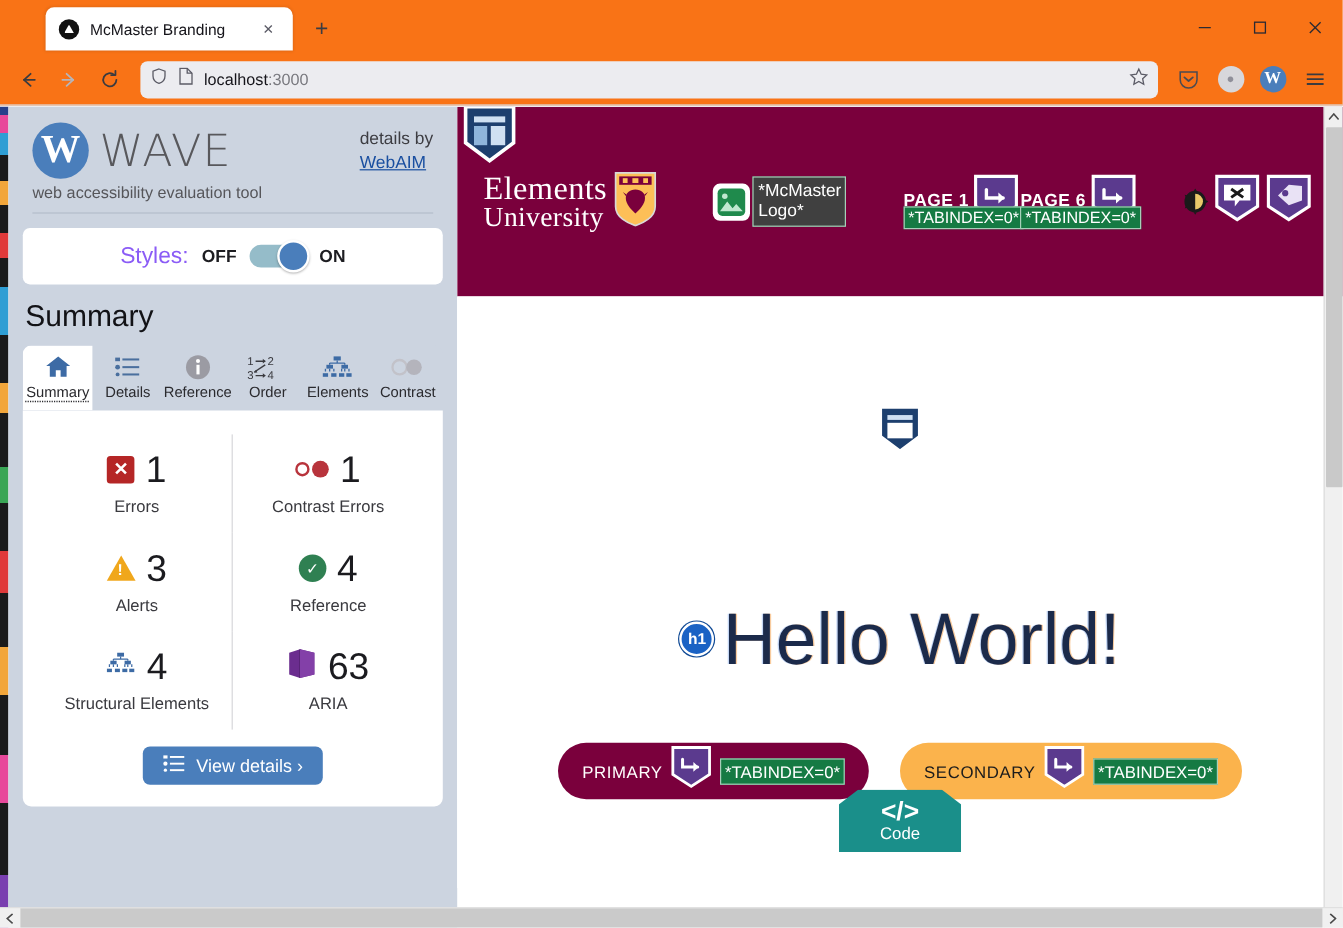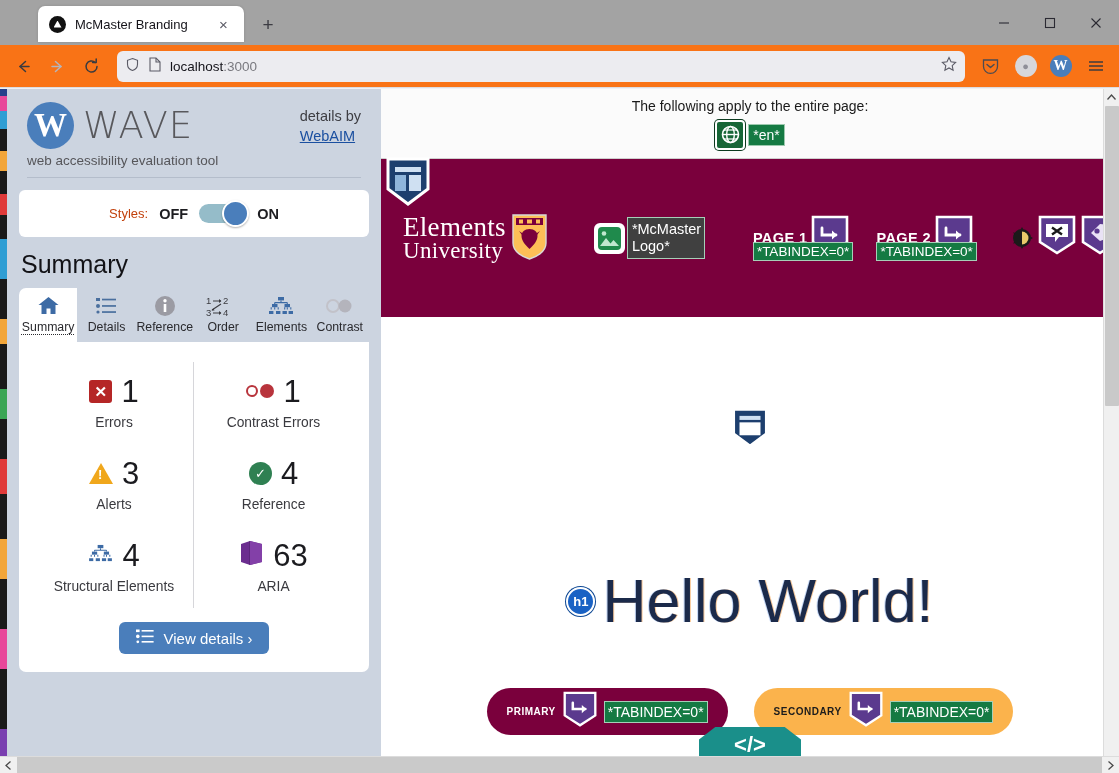--- a/index.html
+++ b/index.html
@@ -8,21 +8,21 @@
     width: 1119px; height: 773px;
     overflow: hidden;
     font-family: "Liberation Sans", sans-serif;
     background: #ffffff;
   }
 
   
   .browser { width: 1119px; height: 773px; position: relative; background: #f0f0f4; }
 
   .titlebar {
-    height: 45px; background: #a3a3a3;
+    height: 45px; background: #f97316;
     display: flex; align-items: center; position: relative;
   }
   .tab-strip { display: flex; align-items: flex-end; padding-left: 38px; height: 45px; }
   .tab {
     display: flex; align-items: center; gap: 9px;
     height: 36px; width: 206px; padding: 0 11px;
     background: #ffffff; border-radius: 7px 7px 0 0;
     margin-bottom: 3px;
     box-shadow: 0 0 3px rgba(0,0,0,0.14);
   }
@@ -156,21 +156,21 @@
   }
   .wave-powered a { color: #1a4fa0; text-decoration: underline; }
   .wave-tagline { font-size: 13.5px; color: #56565a; margin-top: 4px; }
   .wave-divider { height: 1px; background: #b4bdcb; margin: 9px 0 0 0; }
 
   .styles-card {
     margin: 12px 0 0 0; background: #fff; border-radius: 6px;
     height: 47px; display: flex; align-items: center;
     justify-content: center; gap: 11px;
   }
-  .styles-label { font-size: 13px; color: #c2410c; }
+  .styles-label { font-size: 19px; color: #8b5cf6; }
   .styles-off, .styles-on { font-size: 14.5px; color: #1d1d21; font-weight: 700; }
   .toggle {
     width: 47px; height: 19px; border-radius: 10px;
     background: #95bcc9; position: relative;
   }
   .toggle-knob {
     position: absolute; right: -3px; top: -4px;
     width: 27px; height: 27px; border-radius: 50%;
     background: #4a7ebb; border: 2px solid #fff;
     box-shadow: 0 1px 2px rgba(0,0,0,0.3);
@@ -316,21 +316,21 @@
     background: #fff; border: 2.5px solid #fff;
     display: flex; align-items: center; justify-content: center;
     flex: 0 0 auto;
   }
   .green-box {
     background: #404040; color: #fff; border: 1px solid #a6cfb8;
     font-size: 14.5px; padding: 3px 4px; line-height: 1.2;
     max-width: 78px;
   }
 
-  .nav-links { display: flex; align-items: center; gap: 26px; margin-left: 48px; }
+  .nav-links { display: flex; align-items: center; margin-left: 48px; }
   .nav-link-item { position: relative; display: flex; align-items: center; gap: 3px; }
   .nav-link-label {
     color: #fff; font-size: 14.5px; font-weight: 700;
     letter-spacing: 0.4px; white-space: nowrap;
   }
   .tabindex-flag {
     position: absolute; left: 0; top: 27px;
     background: #157a43; color: #fff; border: 1px solid #a6cfb8;
     font-size: 13.5px; padding: 1px 3px; white-space: nowrap;
   }
@@ -365,21 +365,21 @@
   }
   .pill {
     border-radius: 24px; height: 47px; padding: 0 20px;
     display: flex; align-items: center; gap: 6px;
     position: relative;
   }
   .pill.primary { background: #7a003c; }
   .pill.primary .pill-label { color: #fff; }
   .pill.secondary { background: #fbb34c; }
   .pill.secondary .pill-label { color: #1c1c1c; }
-  .pill-label { font-size: 10px; font-weight: 700; letter-spacing: 0.5px; }
+  .pill-label { font-size: 14px; font-weight: 400; letter-spacing: 0.5px; }
   .tabindex-inline {
     background: #157a43; color: #fff; border: 1px solid #a6cfb8;
     font-size: 14px; padding: 2px 3px; white-space: nowrap;
   }
 
   .code-tab {
     position: absolute; left: 50%; transform: translateX(-50%);
     bottom: -44px;
     width: 102px; height: 52px; background: #1a8f8a;
     clip-path: polygon(16% 0%, 84% 0%, 100% 24%, 100% 100%, 0% 100%, 0% 24%);
@@ -707,35 +707,20 @@
             <span>View details ›</span>
           </button>
         </div>
       </div>
 
       <div class="mini-scroll-left"></div>
     </div>
 
     <div class="page-area">
 
-      <div class="page-notice">
-        <div class="notice-text">The following apply to the entire page:</div>
-        <div class="notice-icons">
-          <span class="wicon-globe">
-            <svg width="19" height="19" viewBox="0 0 19 19">
-                <circle cx="9.5" cy="9.5" r="8" fill="none" stroke="#fff" stroke-width="1.6"></circle>
-                <ellipse cx="9.5" cy="9.5" rx="3.8" ry="8" fill="none" stroke="#fff" stroke-width="1.4"></ellipse>
-                <line x1="1.5" y1="9.5" x2="17.5" y2="9.5" stroke="#fff" stroke-width="1.4"></line>
-                <line x1="2.8" y1="5" x2="16.2" y2="5" stroke="#fff" stroke-width="1.2"></line>
-                <line x1="2.8" y1="14" x2="16.2" y2="14" stroke="#fff" stroke-width="1.2"></line>
-              </svg>
-          </span>
-          <span class="wtag-green">*en*</span>
-        </div>
-      </div>
 
       <div class="mac-header">
         <span class="mac-region-icon">
           <svg width="48" height="52" viewBox="0 0 48 52">
             <path d="M4 3h40v30L24 48 4 33z" fill="#1d3f6e" stroke="#fff" stroke-width="3"></path>
             <rect x="11" y="11" width="26" height="5" fill="#cfe0f2"></rect>
             <rect x="11" y="19" width="11" height="16" fill="#8fb5db"></rect>
             <rect x="25" y="19" width="12" height="16" fill="#cfe0f2"></rect>
           </svg>
         </span>
@@ -775,21 +760,21 @@
               <span>
                 <svg width="40" height="42" viewBox="0 0 40 42">
                     <path d="M3 2h34v25L20 38 3 27z" fill="#5b3a8e" stroke="#fff" stroke-width="2.6"></path>
                     <path d="M12 13v7h14" fill="none" stroke="#fff" stroke-width="2.8" stroke-linecap="round"></path>
                     <path d="M22 15.5l5 4.5-5 4.5z" fill="#fff"></path>
                   </svg>
               </span>
               <span class="tabindex-flag">*TABINDEX=0*</span>
             </div>
             <div class="nav-link-item">
-              <span class="nav-link-label">PAGE 2</span>
+              <span class="nav-link-label">PAGE 6</span>
               <span>
                 <svg width="40" height="42" viewBox="0 0 40 42">
                     <path d="M3 2h34v25L20 38 3 27z" fill="#5b3a8e" stroke="#fff" stroke-width="2.6"></path>
                     <path d="M12 13v7h14" fill="none" stroke="#fff" stroke-width="2.8" stroke-linecap="round"></path>
                     <path d="M22 15.5l5 4.5-5 4.5z" fill="#fff"></path>
                   </svg>
               </span>
               <span class="tabindex-flag">*TABINDEX=0*</span>
             </div>
           </div>

